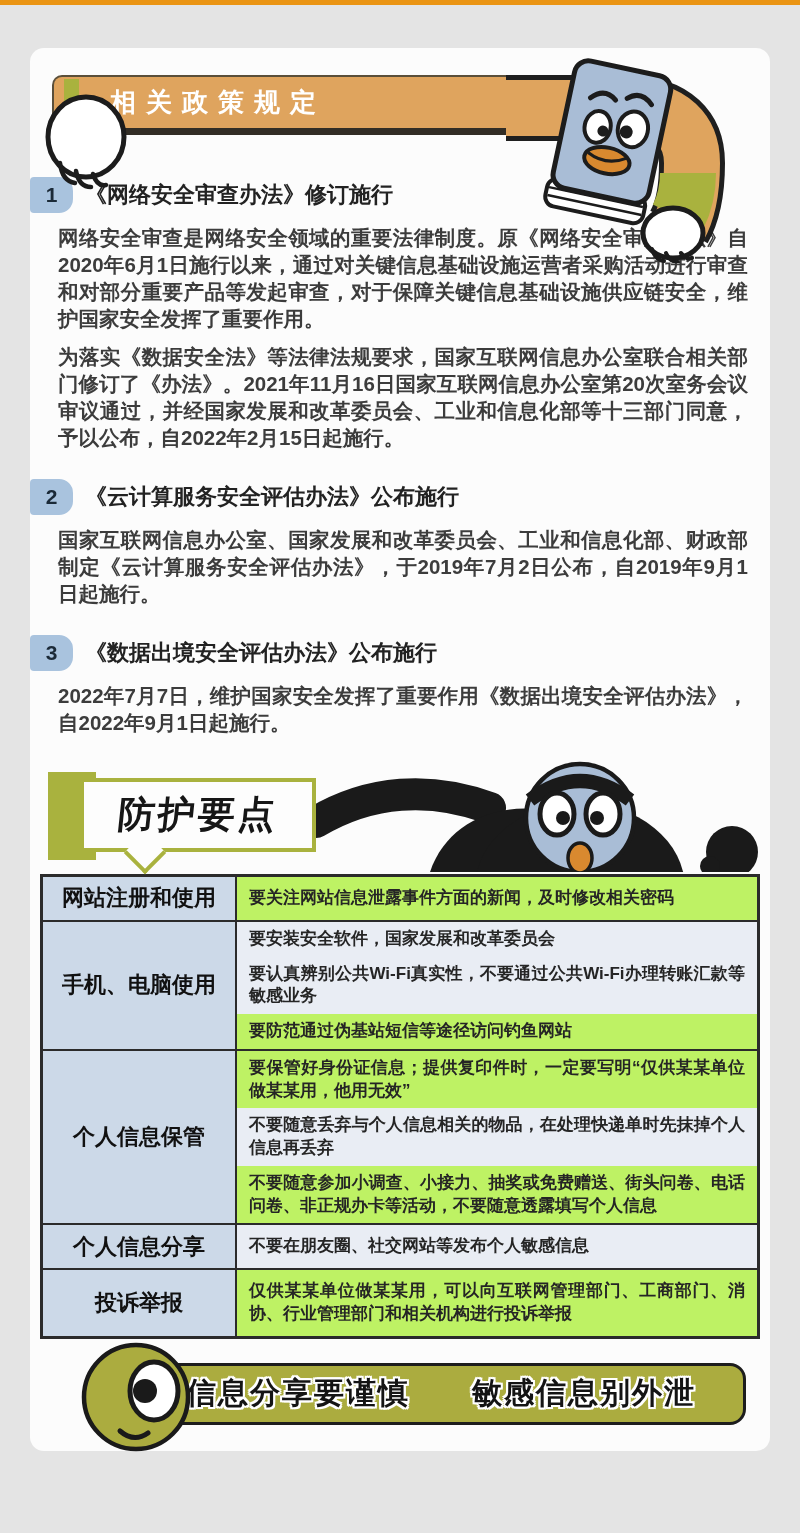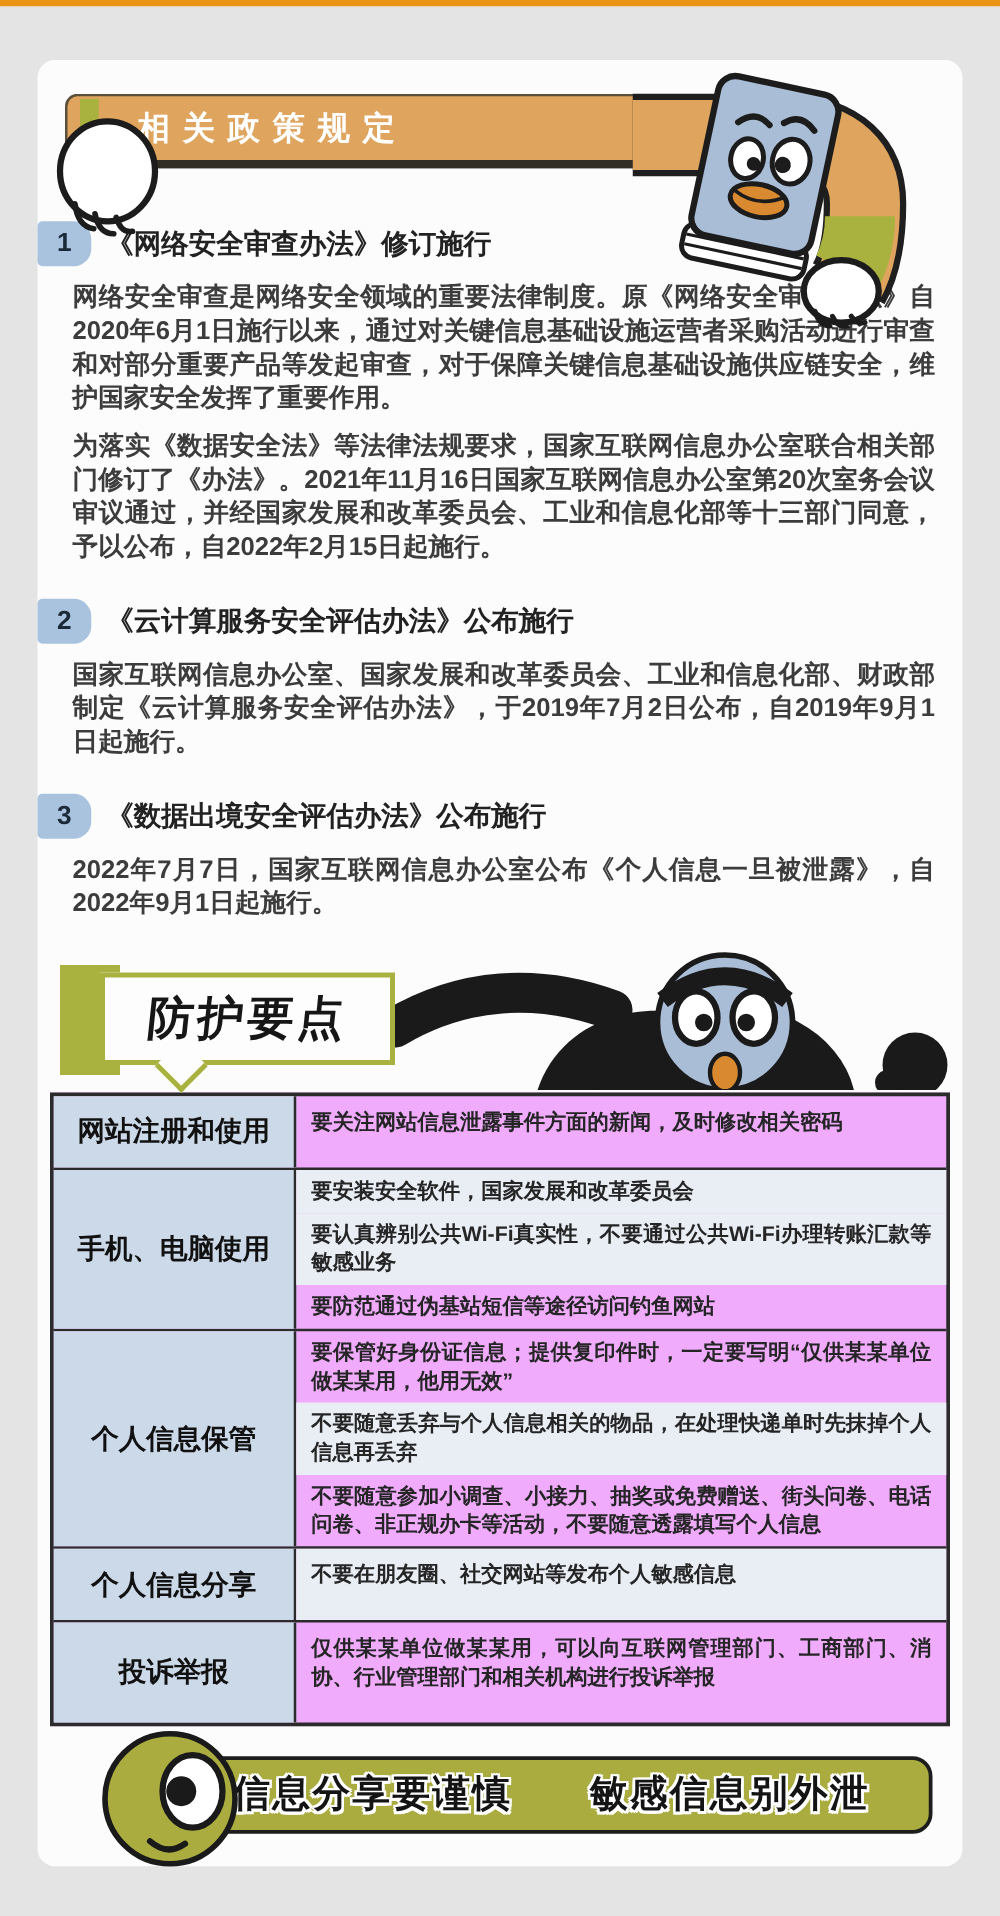--- a/index.html
+++ b/index.html
@@ -36,31 +36,31 @@
   .prot-green-block { position:absolute; left:-4px; top:0; width:48px; height:88px; background:#a9b23e; }
   .prot-box { position:absolute; left:28px; top:6px; width:236px; height:74px; background:#fdfdfd;
               border:4px solid #a9b23e; display:flex; align-items:center; justify-content:center; z-index:2; }
   .prot-title { font-size:37px; font-weight:900; color:#161616; letter-spacing:3px; transform:skewX(-6deg); }
   .prot-tail { position:absolute; left:78px; top:66px; width:30px; height:30px; background:#fdfdfd;
                border-right:4px solid #a9b23e; border-bottom:4px solid #a9b23e;
                transform:rotate(45deg); z-index:3; }
   .mascot-owl { position:absolute; right:-12px; top:-12px; z-index:1; }
 
   
-  .ptable { position:relative; margin:2px -12px 12px; border:3px solid #2b2b2b; background:#f0abfc; z-index:2; }
+  .ptable { position:relative; margin:2px -12px 12px; border:3px solid #2b2b2b; background:#bef264; z-index:2; }
   .trow { display:flex; align-items:stretch; }
   .trow + .trow { border-top:2.5px solid #2b2b2b; }
   .tcat { width:194px; flex:0 0 194px; background:#ccd9e8; border-right:2.5px solid #2b2b2b;
           display:flex; align-items:center; justify-content:center; text-align:center;
           font-size:22px; font-weight:800; color:#111111; padding:6px 4px; }
   .tips { flex:1; display:flex; flex-direction:column; justify-content:center; }
   .tip { padding:6px 12px; font-size:17px; line-height:1.34; color:#252525; font-weight:600;
          text-align:justify; }
   .tip.tint { background:#e9edf4; }
-  .trow.single .tip { padding-top:10px; padding-bottom:24px; }
+  .trow.single .tip { padding-top:10px; padding-bottom:10px; }
 
   
   .foot-wrap { position:relative; margin-top:18px; height:78px; }
   .foot-pill { position:absolute; left:84px; right:2px; top:6px; height:62px; background:#abac3f;
                border:3.5px solid #1d1d1d; border-radius:16px; display:flex; align-items:center;
                justify-content:center; gap:62px; }
   .foot-text { font-size:30px; font-weight:900; color:#141414; letter-spacing:2px;
                text-shadow:-2px -2px 0 #fff, 2px -2px 0 #fff, -2px 2px 0 #fff, 2px 2px 0 #fff,
                            0 -2px 0 #fff, 0 2px 0 #fff, -2px 0 0 #fff, 2px 0 0 #fff; }
   .mascot-snake { position:absolute; left:24px; top:-22px; z-index:2; }
@@ -128,21 +128,21 @@
             <span class="num-badge">2</span>
             <span class="policy-heading">《云计算服务安全评估办法》公布施行</span>
           </div>
           <p class="policy-par">国家互联网信息办公室、国家发展和改革委员会、工业和信息化部、财政部制定《云计算服务安全评估办法》，于2019年7月2日公布，自2019年9月1日起施行。</p>
         </div>
         <div class="policy-item">
           <div class="policy-head">
             <span class="num-badge">3</span>
             <span class="policy-heading">《数据出境安全评估办法》公布施行</span>
           </div>
-          <p class="policy-par">2022年7月7日，国家互联网信息办公室公布《个人信息一旦被泄露》，自2022年9月1日起施行。</p>
+          <p class="policy-par">2022年7月7日，维护国家安全发挥了重要作用《数据出境安全评估办法》，自2022年9月1日起施行。</p>
         </div>
       </div>
 
     <div class="prot-wrap">
       <div class="prot-green-block"></div>
       <div class="prot-box">
         <span class="prot-title">防护要点</span>
       </div>
       <div class="prot-tail"></div>
 

